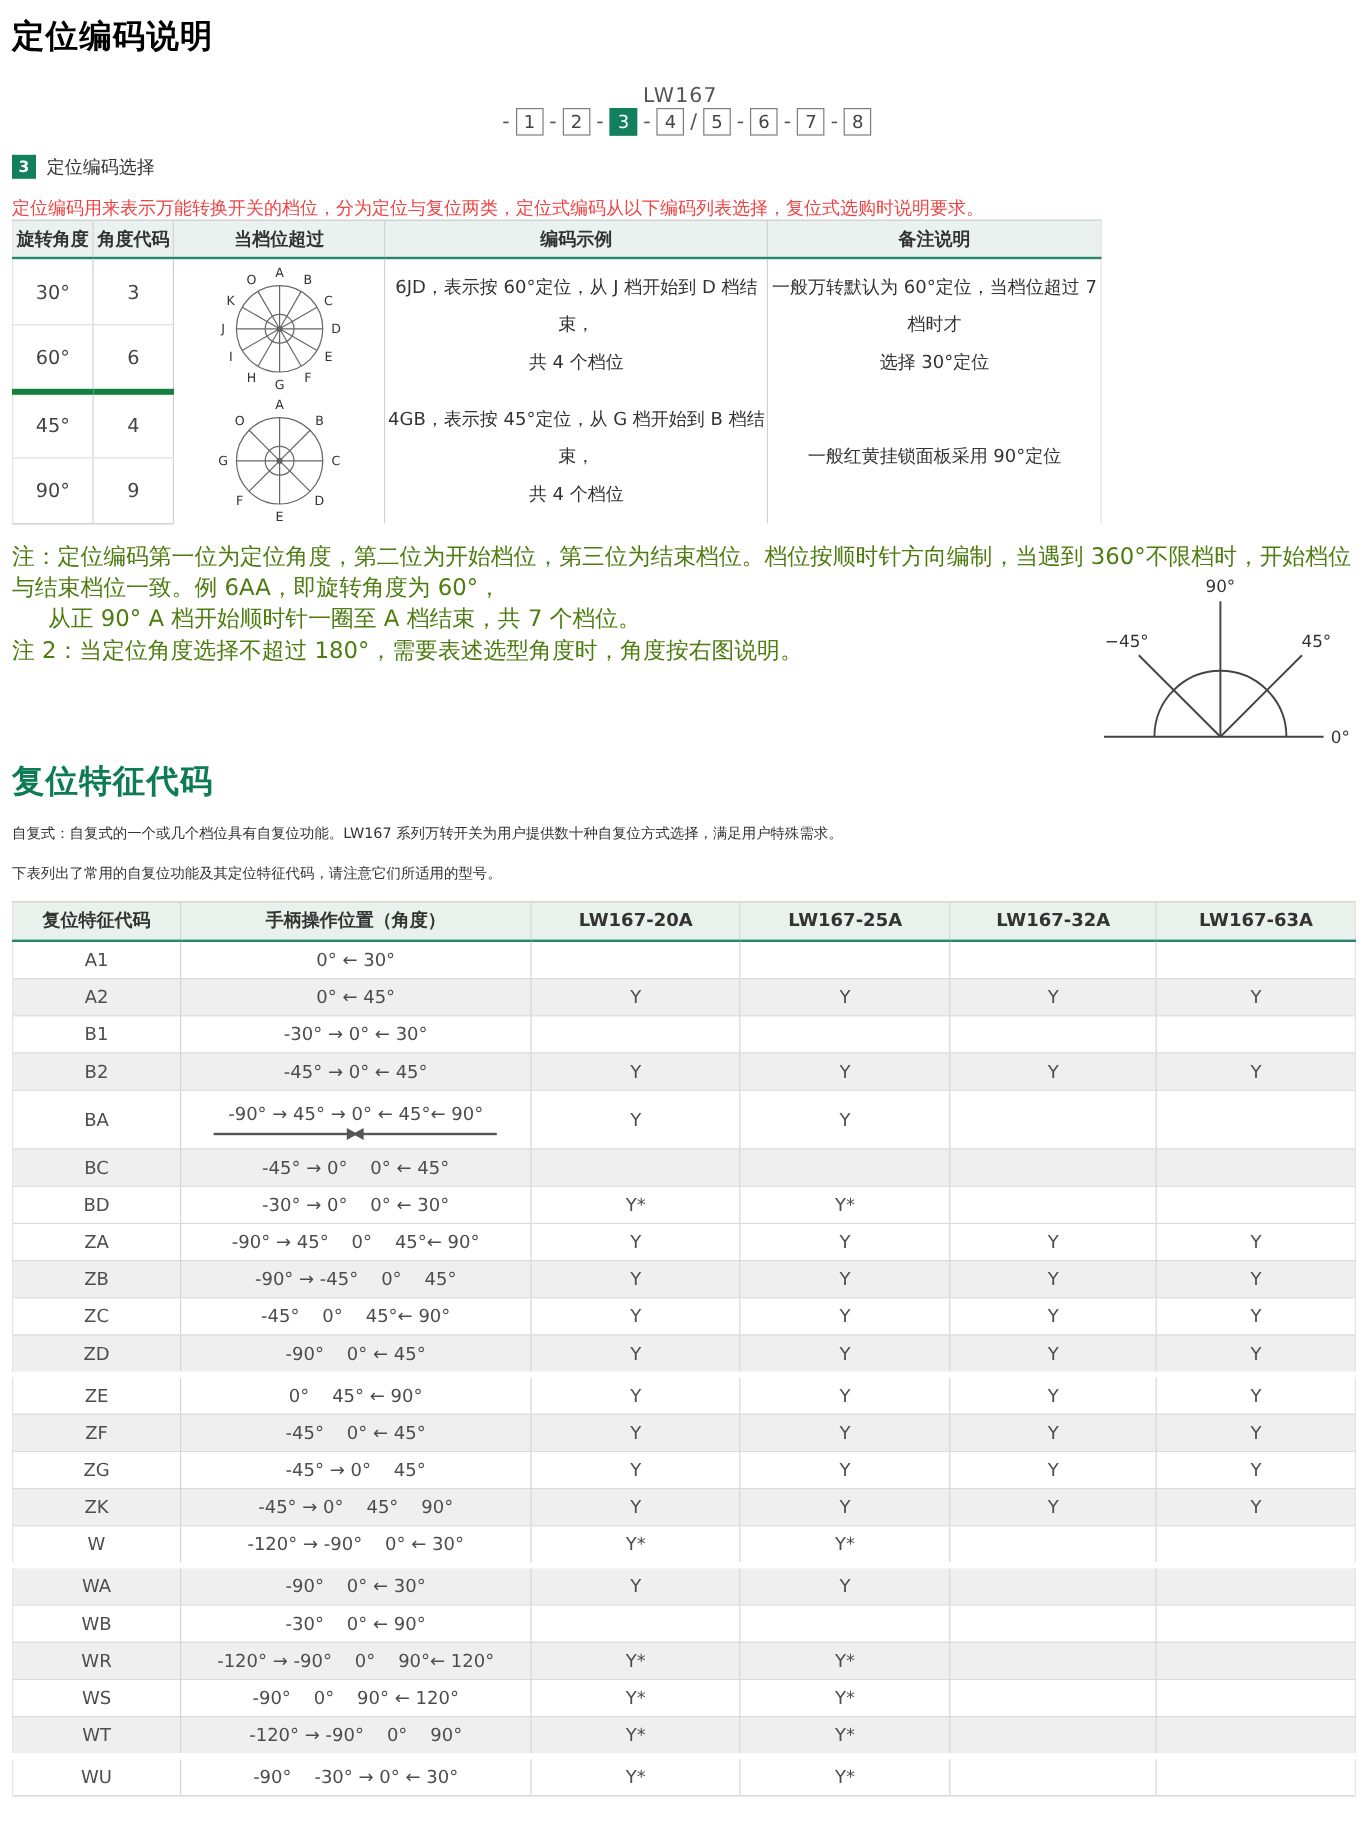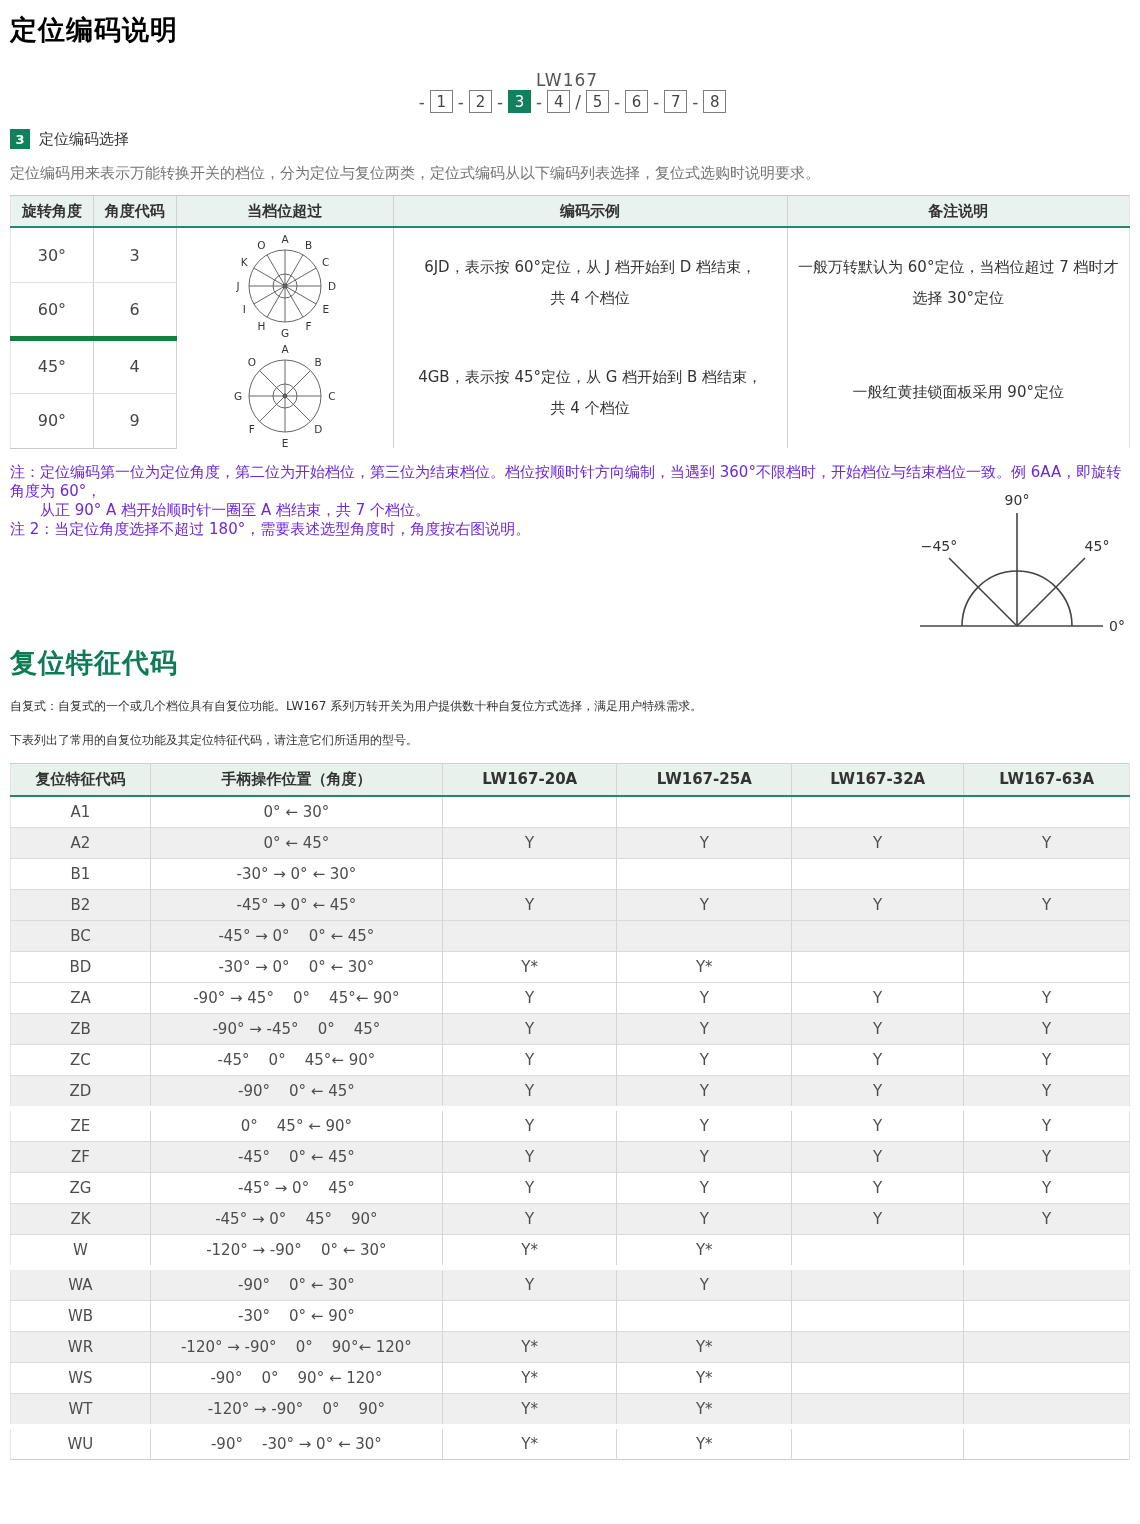--- a/index.html
+++ b/index.html
@@ -22,43 +22,43 @@
     font-size:15px;color:#444;background:#fff;
   }
   .mbox-hl{background:#12805c;border-color:#12805c;color:#fff;}
   
   .sec3-line{margin-top:16px;display:flex;align-items:center;}
   .num-badge{
     width:20px;height:20px;background:#12805c;color:#fff;font-size:13px;font-weight:700;
     display:inline-flex;align-items:center;justify-content:center;margin-right:9px;
   }
   .sec3-label{font-size:15px;color:#333;}
-  .intro{margin-top:15px;font-size:15px;color:#737373;}
+  .intro{margin-top:15px;font-size:15px;color:#ef4444;}
 
   
   table{border-collapse:collapse;}
-  .t1{width:1120px;margin-top:12px;table-layout:fixed;}
+  .t1{width:908px;table-layout:fixed;}
   .t1 thead th{
     background:#e9f2ee;height:28px;font-size:15px;font-weight:600;color:#333;
     border-top:1px solid #c9c9c9;border-bottom:2px solid #26866b;
   }
   .t1 th,.t1 td{border-left:1px solid #d2d2d2;text-align:center;vertical-align:middle;}
   .t1 th:first-child,.t1 td:first-child{border-left:1px solid #e3e3e3;}
   .t1 th:last-child,.t1 td:last-child{border-right:1px solid #e3e3e3;}
   .t1 td{font-size:16px;color:#444;background:#fff;}
   .t1 .r{height:55px;}
   .t1 .inner-split{border-bottom:1px solid #e0e0e0;}
   .t1 .group-split td{border-bottom:5px solid #15803d;}
   .t1 tbody tr:last-child td{border-bottom:1px solid #c9c9c9;}
   .t1 .txt2{font-size:15px;color:#333;line-height:2.1;}
   .dial-cell svg{display:block;margin:0 auto;}
 
   
   .notes-wrap{position:relative;margin-top:14px;height:168px;}
-  .note{font-size:15px;color:#6d28d9;}
+  .note{font-size:19px;color:#4d7c0f;}
   .note-l2{padding-left:30px;}
   .note2{}
   .angle-diagram{position:absolute;right:0;top:28px;}
   .angle-diagram text{font-size:14px;fill:#333;}
 
   
   h2.sec-title{font-size:27px;font-weight:700;color:#0d7c55;margin:14px 0 0 0;letter-spacing:1px;}
   .para{margin-top:17px;font-size:12px;color:#333;}
 
   
@@ -297,20 +297,28 @@
           <td></td>
         </tr>
         <tr class="stripe">
           <td>B2</td>
           <td class="pos">-45° → 0° ← 45°</td>
           <td>Y</td>
           <td>Y</td>
           <td>Y</td>
           <td>Y</td>
         </tr>
+        <tr class="tall">
+          <td>BA</td>
+          <td class="pos"><span class="ba-wrap"><div>-90° → 45° → 0° ← 45°← 90°</div><div class="ba-arrows"><span class="arr arr-r"></span><span class="arr arr-l"></span></div></span></td>
+          <td>Y</td>
+          <td>Y</td>
+          <td></td>
+          <td></td>
+        </tr>
         <tr class="stripe">
           <td>BC</td>
           <td class="pos">-45° → 0°    0° ← 45°</td>
           <td></td>
           <td></td>
           <td></td>
           <td></td>
         </tr>
         <tr>
           <td>BD</td>

